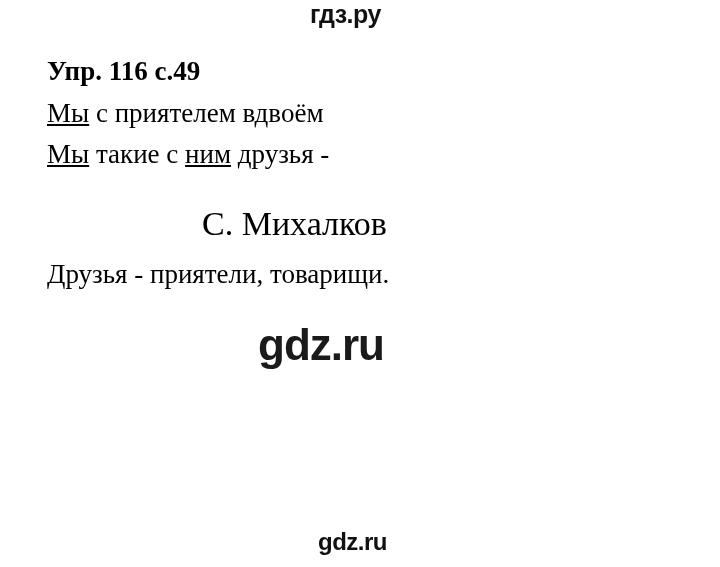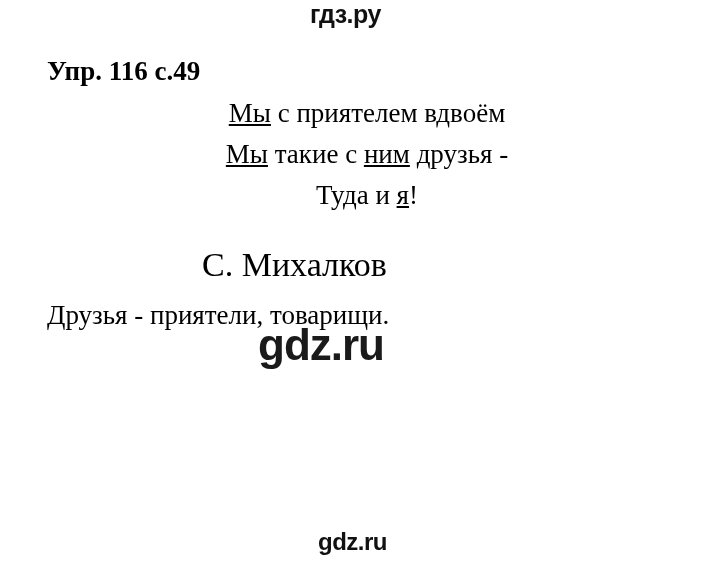--- a/index.html
+++ b/index.html
@@ -72,21 +72,20 @@
   }
   .poem {
     margin: 0;
     padding: 0;
     list-style: none;
   }
   .poem-line {
     font-size: 27px;
     line-height: 41px;
     white-space: pre;
-    text-align: center;
   }
   .u {
     text-decoration: underline;
     text-underline-offset: 2px;
   }
   .author {
     font-size: 34px;
     line-height: 41px;
     padding-left: 155px;
     margin-top: 28px;
@@ -102,21 +101,20 @@
 
 <div class="page">
 
   <div class="brand-top">гдз.ру</div>
 
   <div class="content">
     <h2 class="exercise-title">Упр. 116 с.49</h2>
     <div class="poem">
         <div class="poem-line"><span class="u">Мы</span><span> с приятелем вдвоём</span></div>
         <div class="poem-line"><span class="u">Мы</span><span> такие с </span><span class="u">ним</span><span> друзья -</span></div>
-        <div class="poem-line"><span>Туда и </span><span class="u">я</span><span>!</span></div>
       </div>
     <div class="author">С. Михалков</div>
     <div class="note">Друзья - приятели, товарищи.</div>
   </div>
 
   <div class="watermark">gdz.ru</div>
   <div class="brand-bottom">gdz.ru</div>
 </div>
 
 </body></html>

